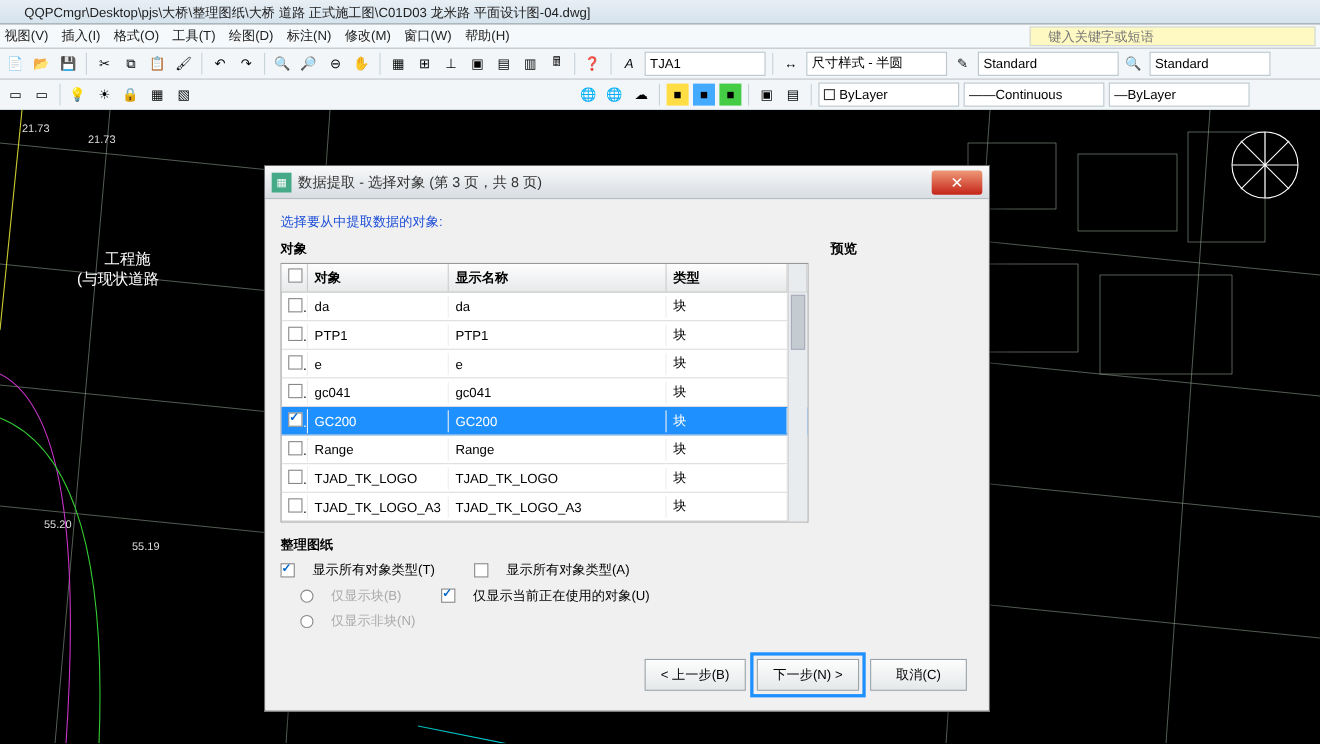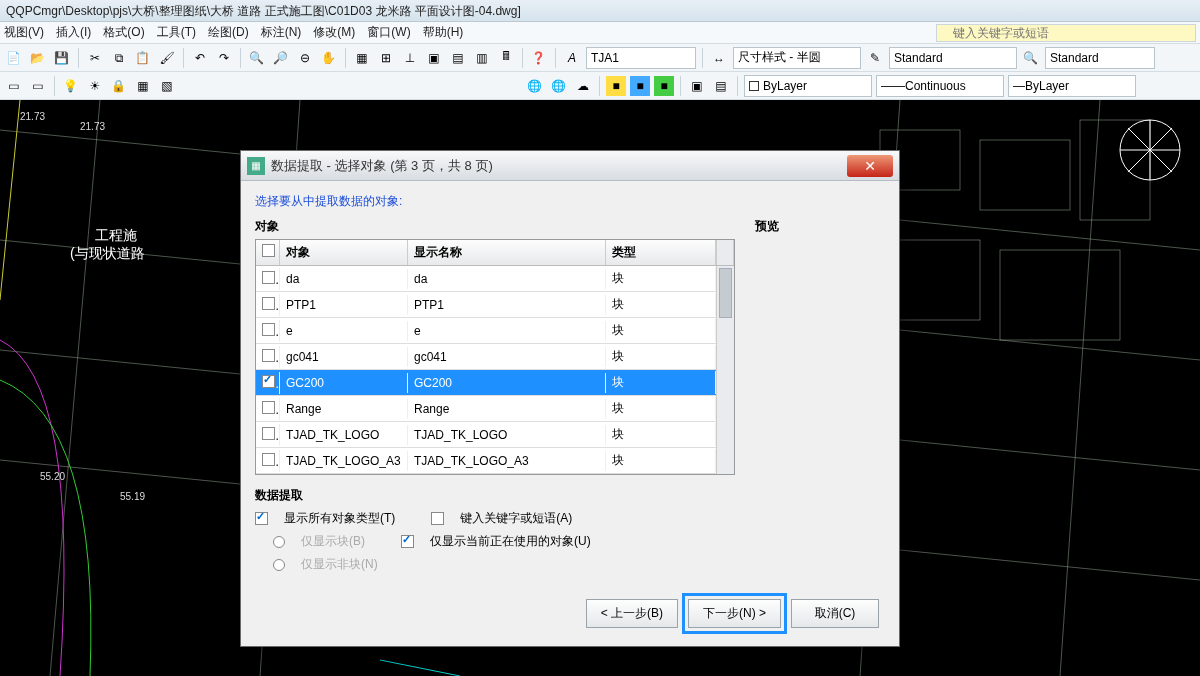--- a/index.html
+++ b/index.html
@@ -1,17 +1,17 @@
 <!DOCTYPE html>
 <html><head>
 <meta charset="utf-8">
 <style>
 * { margin: 0; padding: 0; box-sizing: border-box; font-family: "Microsoft YaHei", Arial, sans-serif; }
 body { width: 1200px; height: 676px; overflow: hidden; background: #000; position: relative; }
-.title-bar { background: linear-gradient(#e8eff5,#d5e3ed); height: 22px; font-size: 12px; padding: 3px 6px; color: #222; border-bottom: 1px solid #bcc8d0; white-space: nowrap; overflow: hidden; }
+.title-bar { background: linear-gradient(#e8eff5,#d5e3ed); height: 22px; font-size: 12px; padding: 3px 22px; color: #222; border-bottom: 1px solid #bcc8d0; white-space: nowrap; overflow: hidden; }
 .menu-bar { background: #f6f9fb; height: 22px; display: flex; font-size: 12px; color: #222; border-bottom: 1px solid #d4dde3; align-items: center; padding: 0 4px; gap: 12px; }
 .menu-bar .spacer { flex: 1; }
 .menu-bar .hint { background: #fef9c3; border: 1px solid #cdd6dc; height: 18px; width: 260px; font-size: 12px; padding: 1px 16px; color: #888; }
 .toolbar { background: #f3f6f8; height: 28px; display: flex; align-items: center; padding: 2px 4px; gap: 4px; border-bottom: 1px solid #d4dde3; }
 .tb-btn { width: 20px; height: 20px; border: 1px solid transparent; display: flex; align-items: center; justify-content: center; font-size: 12px; }
 .tb-sep { width: 1px; height: 20px; background: #c8d2d9; margin: 0 2px; }
 .tb-combo { border: 1px solid #b8c5cd; background: #fff; height: 22px; font-size: 12px; padding: 1px 4px; display: flex; align-items: center; }
 .tb-combo.sm { width: 110px; }
 .tb-combo.md { width: 128px; }
 .canvas { position: absolute; top: 100px; left: 0; right: 0; bottom: 0; background: #000; overflow: hidden; }
@@ -251,29 +251,29 @@
               <div class="obj-row">
                 <div class="c-chk"><span class="chk"></span></div>
                 <div class="c-name">TJAD_TK_LOGO_A3</div>
                 <div class="c-disp">TJAD_TK_LOGO_A3</div>
                 <div class="c-type">块</div>
                 <div class="c-scroll" style="border:none;background:transparent"></div>
               </div>
             </div>
         </div>
         <div class="opts">
-          <div class="sub-head">数据提取</div>
+          <div class="sub-head">整理图纸</div>
           <div class="opt-row">
             <div class="opt">
                 <span class="chk on"></span>
                 <span>显示所有对象类型(T)</span>
               </div>
             <div class="opt">
                 <span class="chk"></span>
-                <span>键入关键字或短语(A)</span>
+                <span>显示所有对象类型(A)</span>
               </div>
           </div>
           <div class="opt-row">
             <div class="opt disabled" style="margin-left:18px">
                 <span class="radio"></span>
                 <span>仅显示块(B)</span>
               </div>
             <div class="opt">
                 <span class="chk on"></span>
                 <span>仅显示当前正在使用的对象(U)</span>

